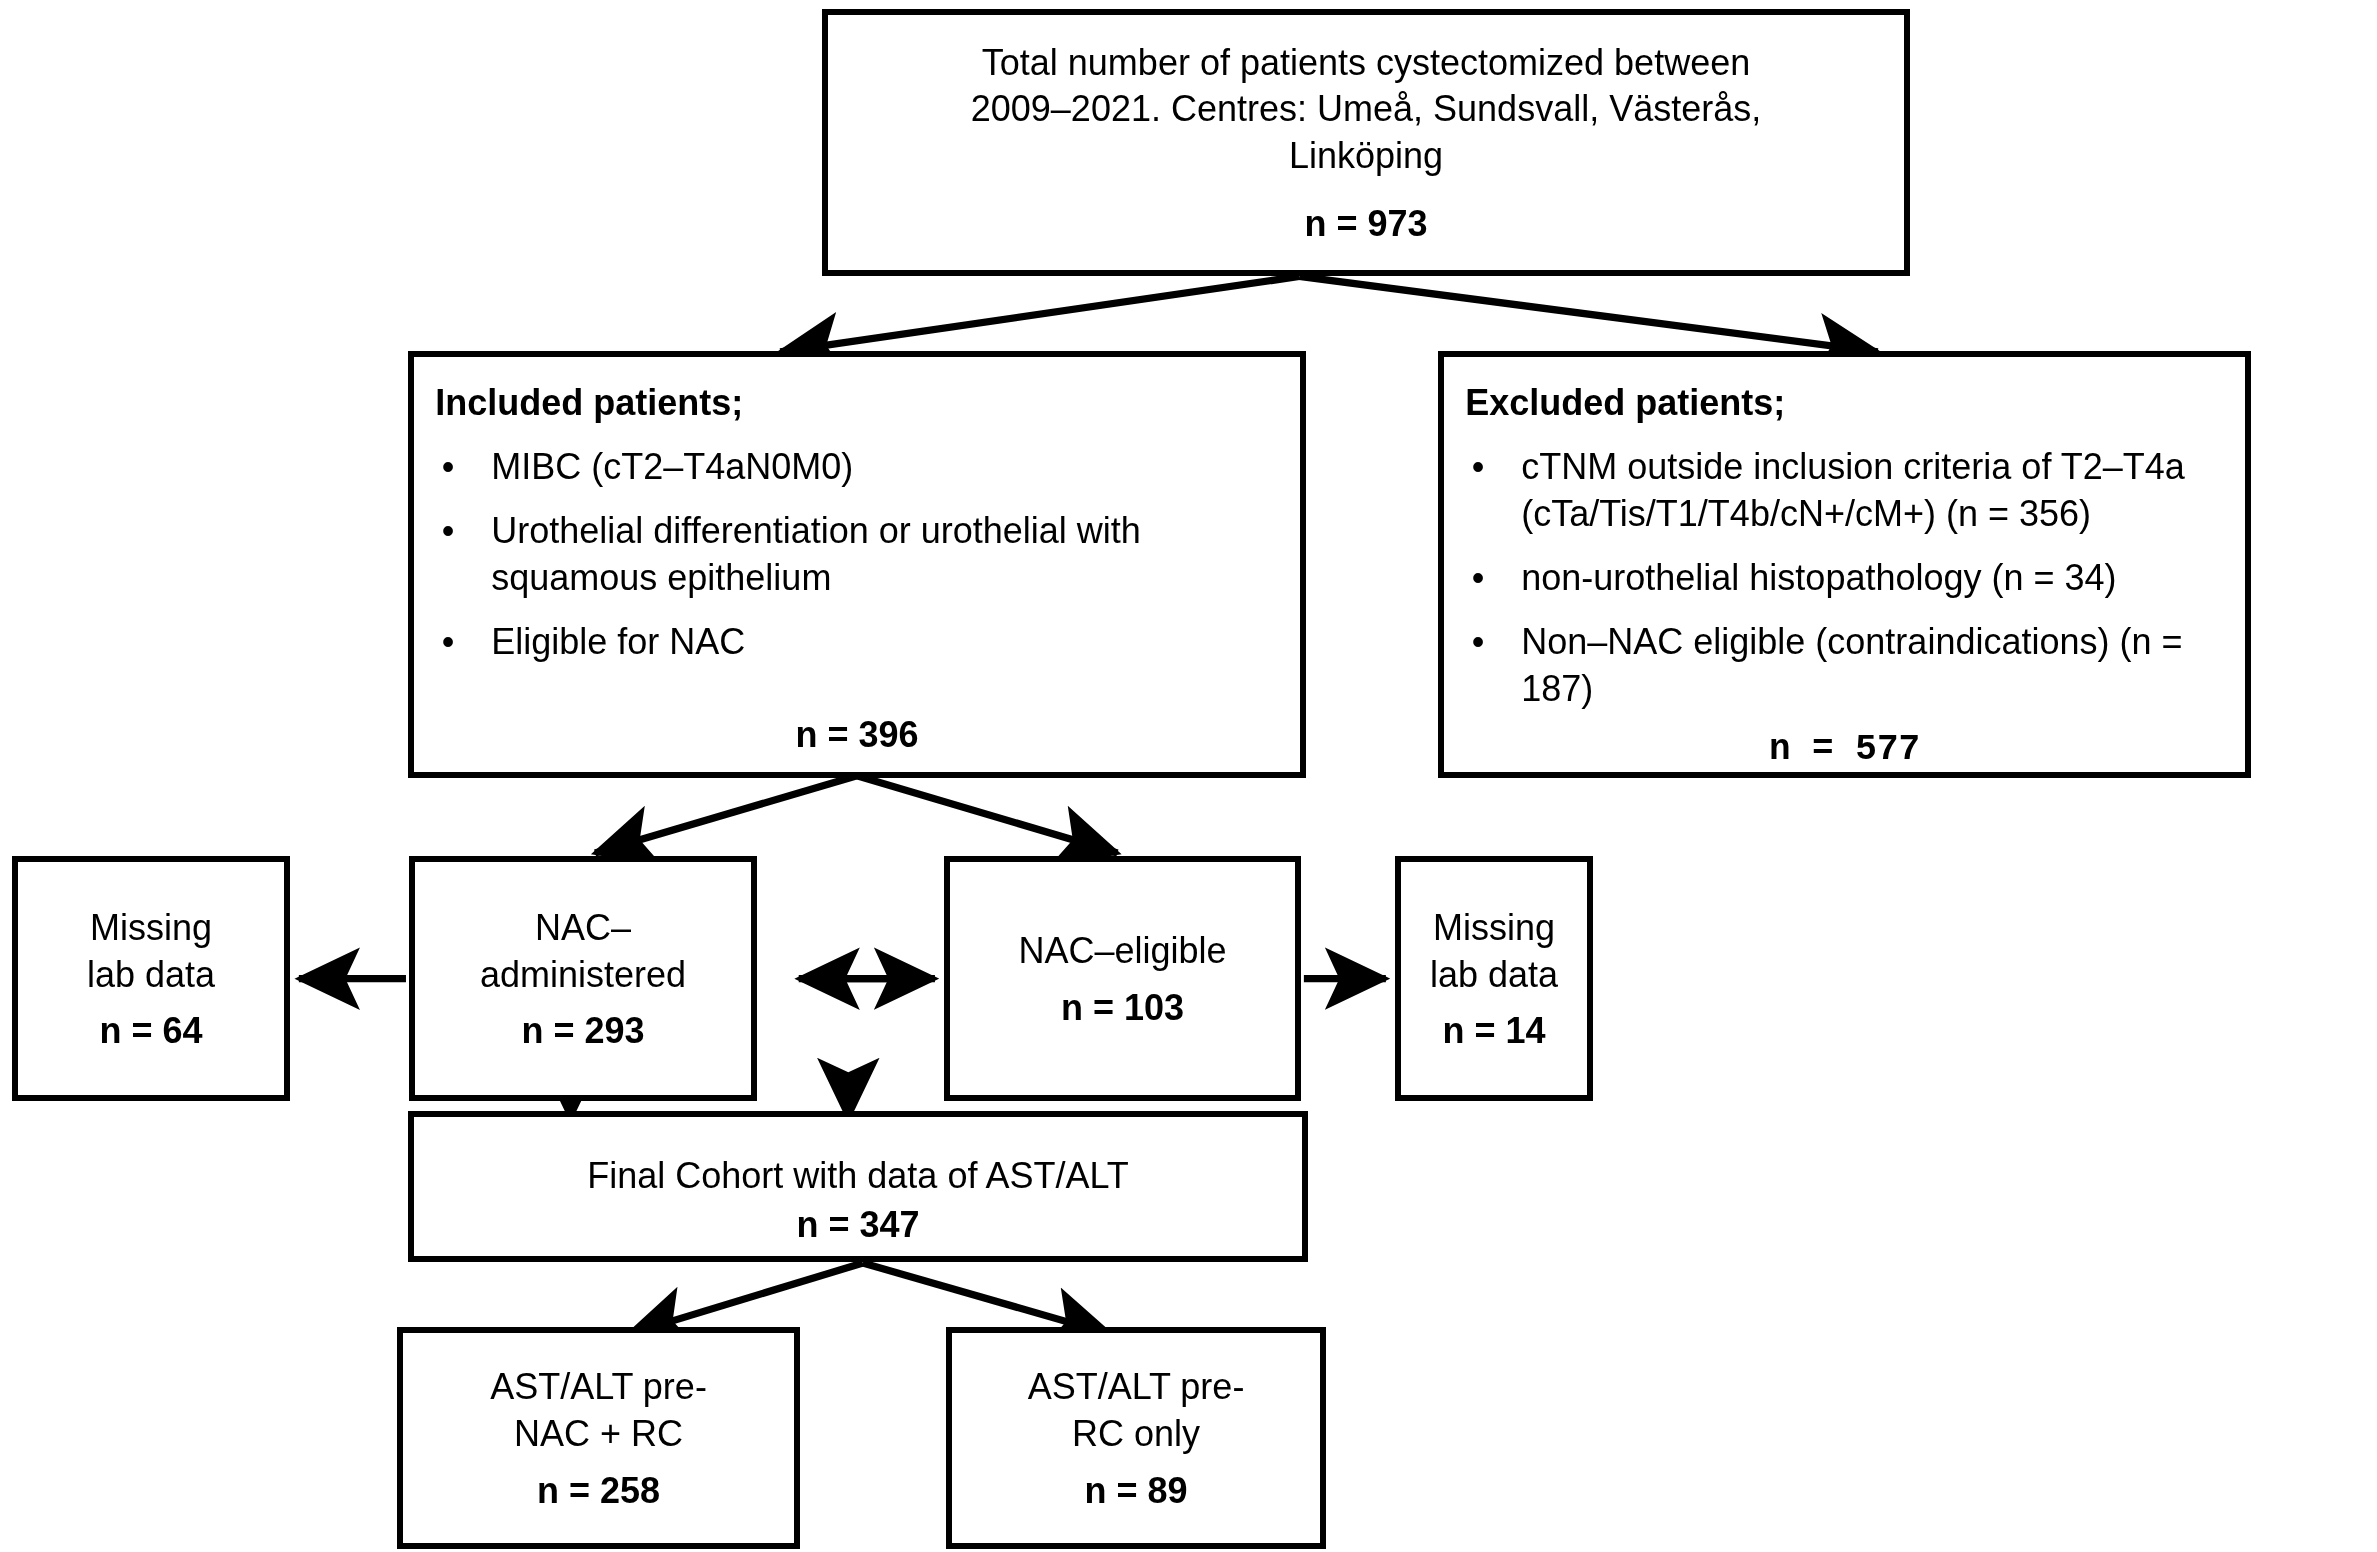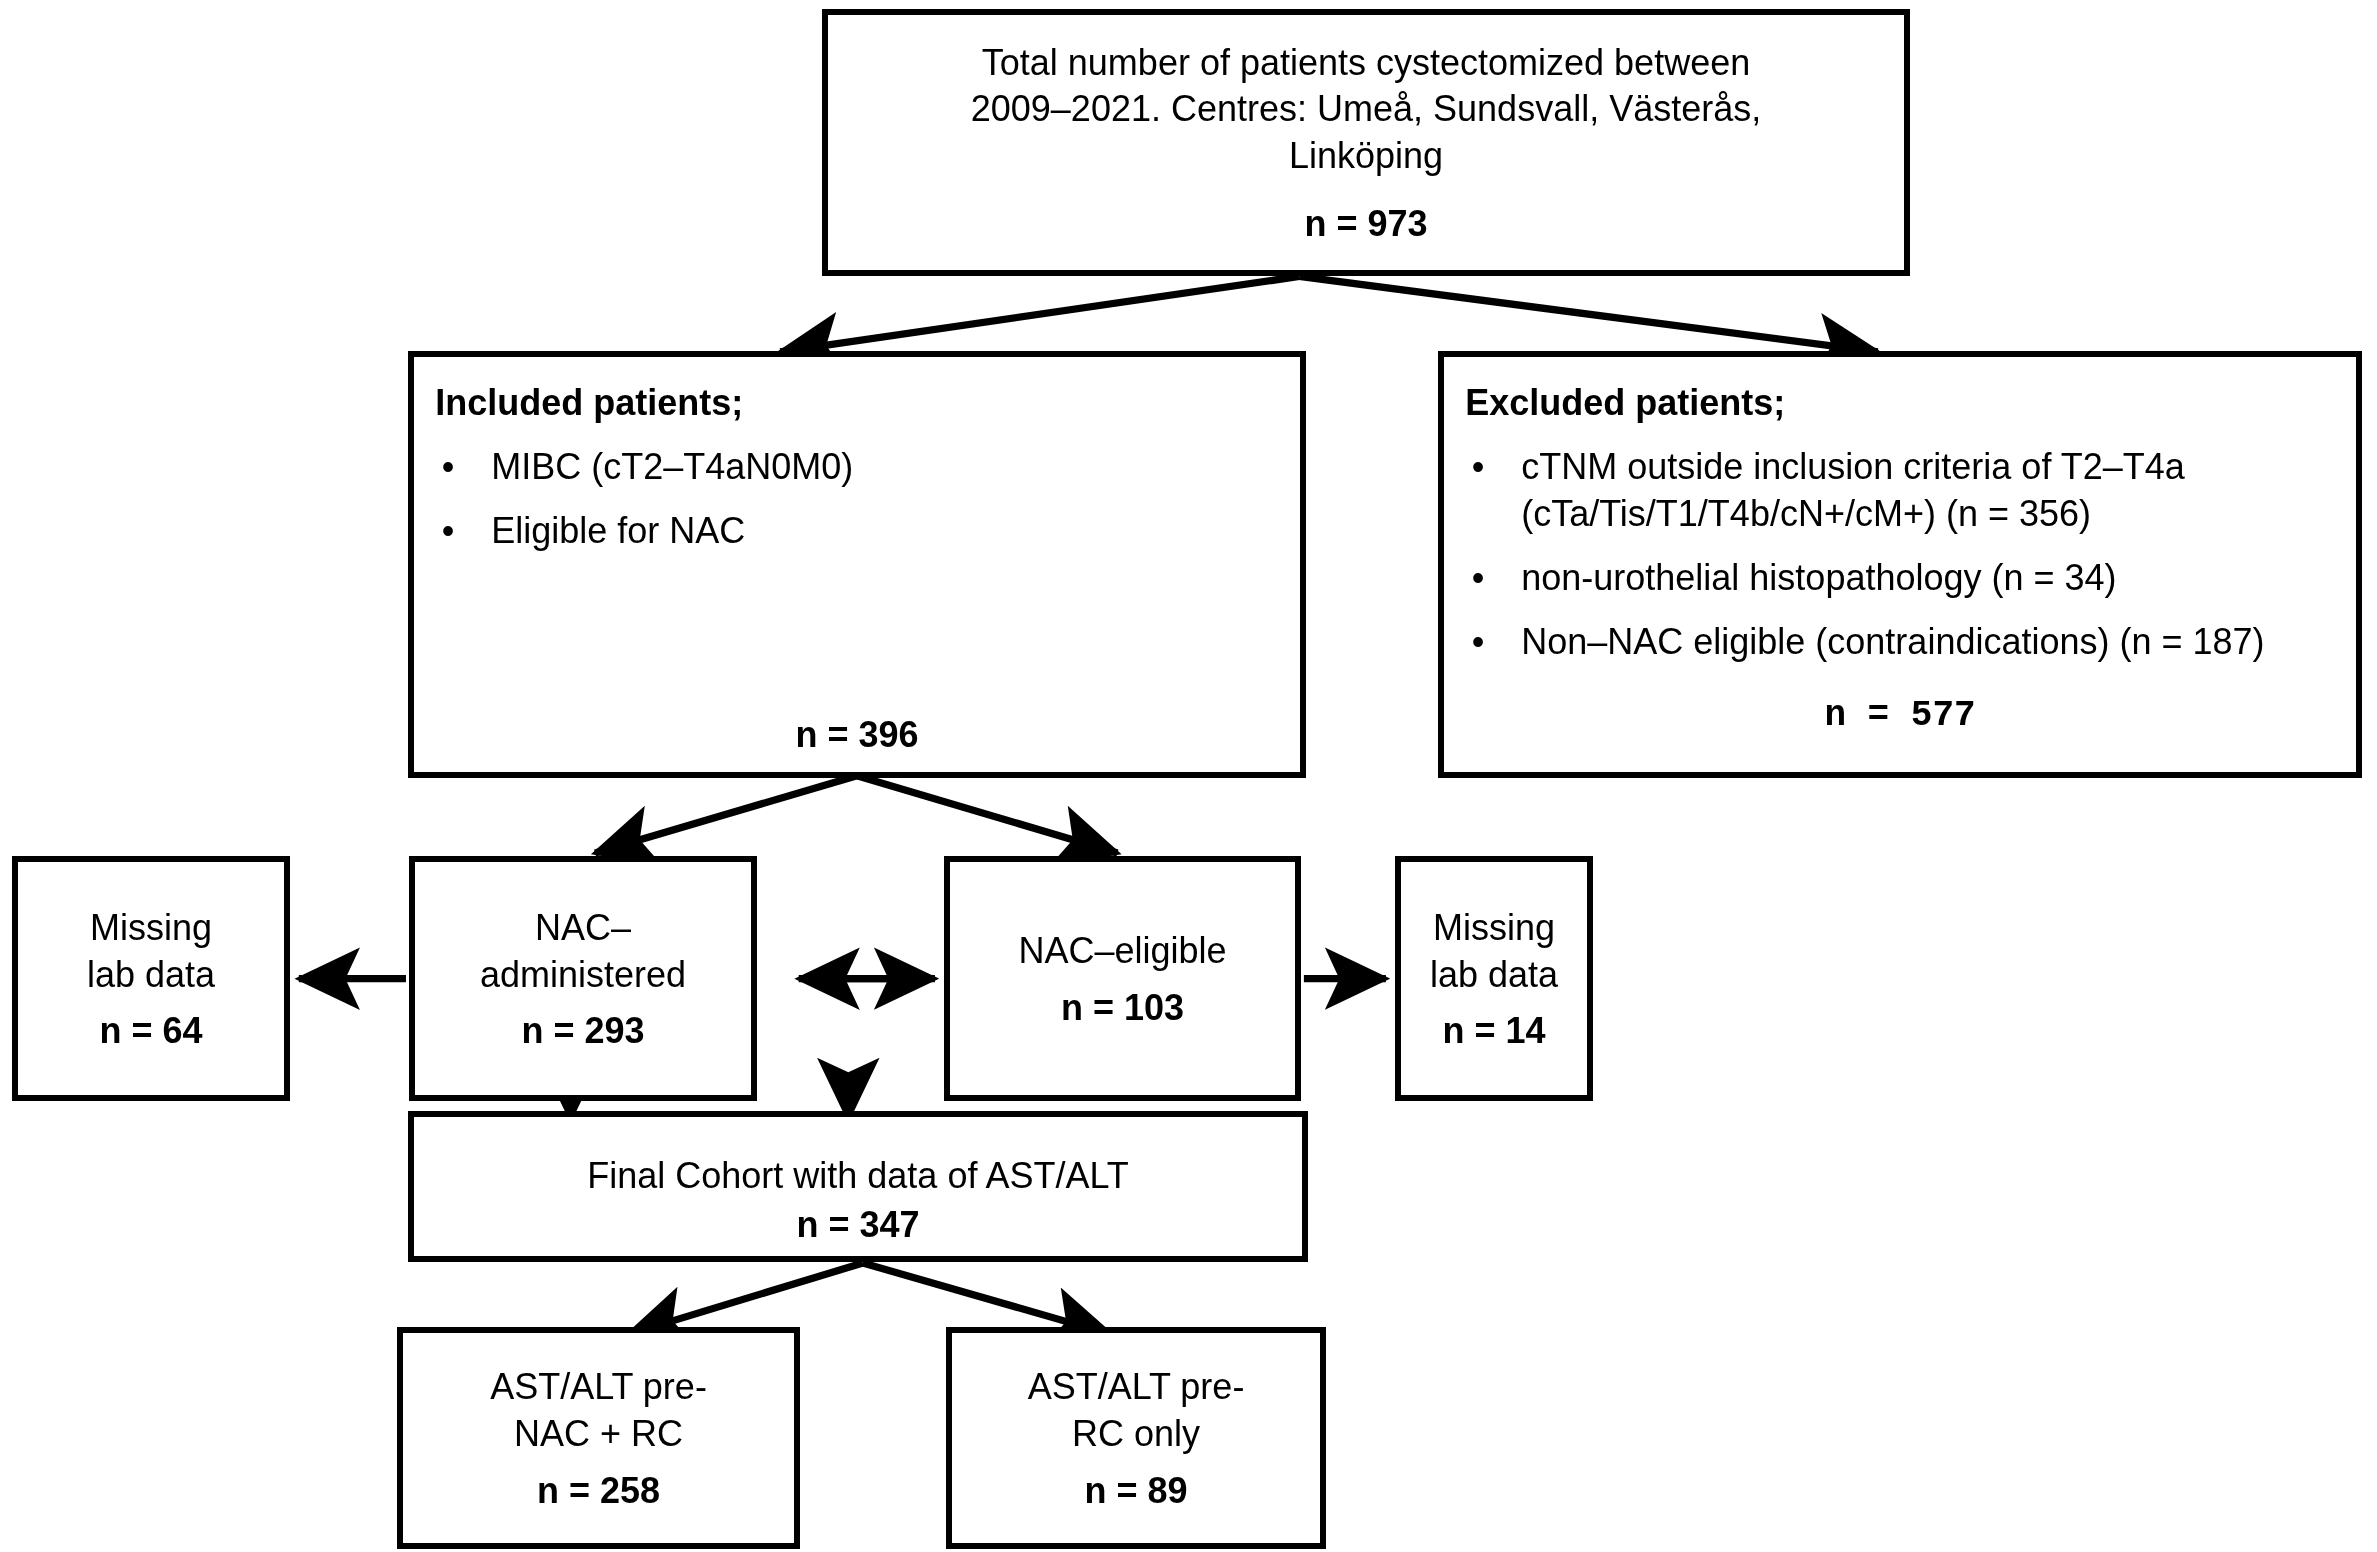--- a/index.html
+++ b/index.html
@@ -112,26 +112,27 @@
     <div class="t-line">Total number of patients cystectomized between</div>
     <div class="t-line">2009–2021. Centres: Umeå, Sundsvall, Västerås,</div>
     <div class="t-line">Linköping</div>
     <div class="nsum" style="margin-top:22.5px;">n = 973</div>
   </div>
 
   <div class="node-box box-left" style="left:408px;top:351px;width:898px;height:427px;padding:12px 13.2px;justify-content:flex-start;">
     <div class="t-head" style="margin:10.6px 0 4px 8px;">Included patients;</div>
     <ul class="bullets">
       <li>MIBC (cT2–T4aN0M0)</li>
+      <li>Urothelial differentiation or urothelial with squamous epithelium</li>
       <li>Eligible for NAC</li>
     </ul>
     <div class="nsum" style="margin-top:auto;margin-bottom:4px;">n = 396</div>
   </div>
 
-  <div class="node-box box-left" style="left:1438px;top:351px;width:924px;height:427px;padding:12px 13.2px;justify-content:flex-start;">
+  <div class="node-box box-left" style="left:1438px;top:351px;width:813px;height:427px;padding:12px 13.2px;justify-content:flex-start;">
     <div class="t-head" style="margin:10.6px 0 4px 8px;">Excluded patients;</div>
     <ul class="bullets">
       <li>cTNM outside inclusion criteria of T2–T4a (cTa/Tis/T1/T4b/cN+/cM+) (n = 356)</li>
       <li>non-urothelial histopathology (n = 34)</li>
       <li>Non–NAC eligible (contraindications) (n = 187)</li>
     </ul>
     <div class="nsum" style="margin-top:auto;margin-bottom:24px;font-family:Liberation Mono, monospace;">n = 577</div>
   </div>
 
   <div class="node-box box-center pad-lr" style="left:12px;top:856px;width:278px;height:245px;">

